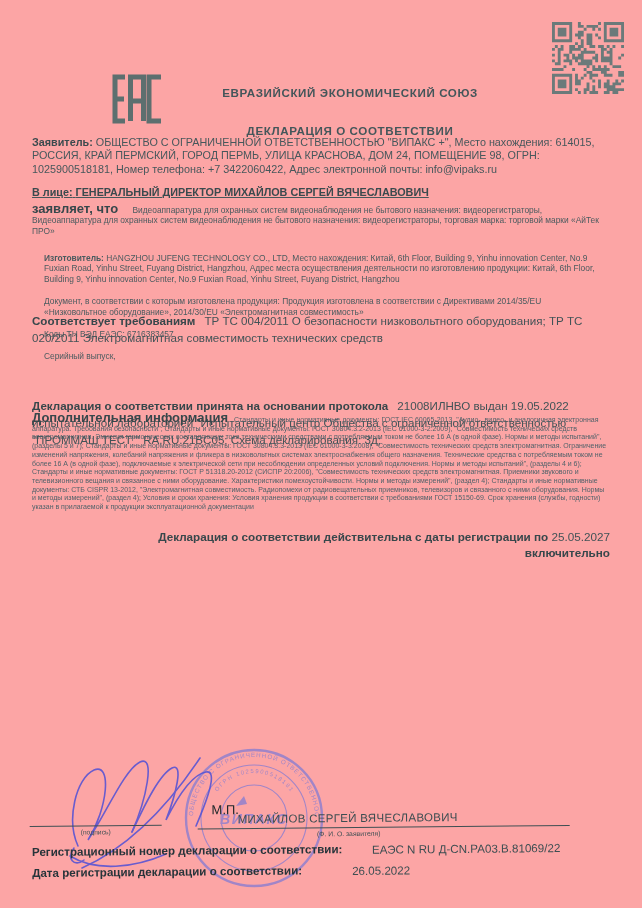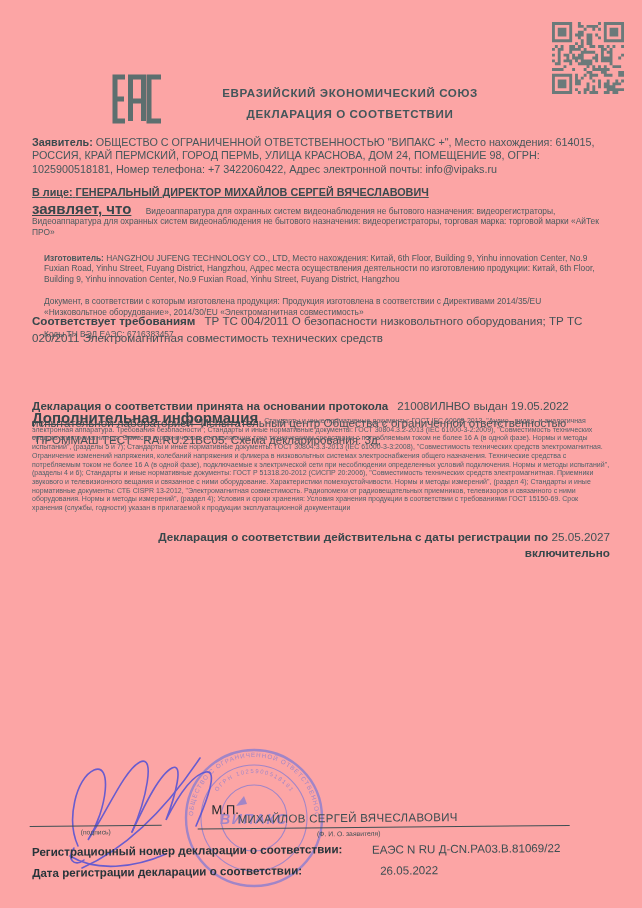--- a/index.html
+++ b/index.html
@@ -14,21 +14,21 @@
   .sec{position:absolute;left:32px;width:578px;}
   .title{font-size:11.6px;font-weight:bold;letter-spacing:.6px;color:#44565a;}
   .body-text{font-size:10.8px;line-height:13.4px;color:#46575b;}
   .body-text .lbl{font-weight:bold;color:#3a4a4e;}
   .small{font-size:8.4px;line-height:10.4px;color:#4a5b5f;}
   .small p{margin:12px;}
   .small .lbl{font-weight:bold;}
   .tiny{font-size:7px;line-height:8.7px;color:#51626a;}
   .mid{font-size:11.6px;line-height:17px;color:#425357;}
   .mid .lbl{font-weight:bold;color:#37474b;margin-right:9px;}
-  .lbl-lg{font-weight:bold;font-size:15px;color:#37474b;margin-right:12px;text-decoration:underline;}
+  .lbl-lg{font-weight:bold;font-size:13px;color:#37474b;margin-right:12px;}
   .validity{font-size:11.7px;line-height:15.5px;font-weight:bold;color:#37474b;text-align:right;}
   .validity .val{font-weight:normal;color:#425357;}
   .validity .suffix{display:block;}
   .sig-line{border-top:1.5px solid #3f4f53;height:0;}
   .caption{font-size:6.8px;color:#3f4f53;}
   .mp{font-size:13px;font-weight:normal;color:#20282b;}
   .name{font-size:11.5px;color:#3d4e52;letter-spacing:.3px;}
   .reg-label{font-size:11.6px;font-weight:bold;color:#27343a;}
   .reg-value{font-size:11.6px;color:#3d4e52;}
   .footer-tilt{position:absolute;left:0;top:0;width:642px;height:908px;
@@ -43,21 +43,21 @@
   <svg class="abs" style="left:110px;top:73px;" width="54" height="52" viewBox="0 0 54 52">
     <g stroke="#5d6f6f" stroke-width="5" fill="none">
       <path d="M15 4 H5 V48 H15 M5 26 H14"></path>
       <path d="M20.5 48 V4 H33.5 V48 M20.5 28 H33.5"></path>
       <path d="M51 4 H39 V48 H51"></path>
     </g>
   </svg>
 
   <div class="abs center" style="left:120px;top:86px;width:460px;">
     <div class="title">ЕВРАЗИЙСКИЙ ЭКОНОМИЧЕСКИЙ СОЮЗ</div>
-    <div class="title" style="margin-top:8px;">ДЕКЛАРАЦИЯ О СООТВЕТСТВИИ</div>
+    <div class="title" style="margin-top:25px;">ДЕКЛАРАЦИЯ О СООТВЕТСТВИИ</div>
   </div>
 
   <svg class="abs" style="left:552px;top:22px;" width="72" height="72" viewBox="0 0 72 72">
     <path id="qr-path" fill="#6b7a7a" d="M25.92 0.00h2.88v2.88h-2.88zM46.08 0.00h2.88v2.88h-2.88zM25.92 2.88h2.88v2.88h-2.88zM28.80 2.88h2.88v2.88h-2.88zM34.56 2.88h2.88v2.88h-2.88zM37.44 2.88h2.88v2.88h-2.88zM40.32 2.88h2.88v2.88h-2.88zM43.20 2.88h2.88v2.88h-2.88zM31.68 5.76h2.88v2.88h-2.88zM40.32 5.76h2.88v2.88h-2.88zM46.08 5.76h2.88v2.88h-2.88zM25.92 8.64h2.88v2.88h-2.88zM28.80 8.64h2.88v2.88h-2.88zM23.04 11.52h2.88v2.88h-2.88zM25.92 11.52h2.88v2.88h-2.88zM28.80 11.52h2.88v2.88h-2.88zM34.56 11.52h2.88v2.88h-2.88zM37.44 11.52h2.88v2.88h-2.88zM43.20 11.52h2.88v2.88h-2.88zM25.92 14.40h2.88v2.88h-2.88zM34.56 14.40h2.88v2.88h-2.88zM37.44 14.40h2.88v2.88h-2.88zM46.08 14.40h2.88v2.88h-2.88zM28.80 17.28h2.88v2.88h-2.88zM34.56 17.28h2.88v2.88h-2.88zM37.44 17.28h2.88v2.88h-2.88zM23.04 20.16h2.88v2.88h-2.88zM28.80 20.16h2.88v2.88h-2.88zM34.56 20.16h2.88v2.88h-2.88zM37.44 20.16h2.88v2.88h-2.88zM2.88 23.04h2.88v2.88h-2.88zM8.64 23.04h2.88v2.88h-2.88zM17.28 23.04h2.88v2.88h-2.88zM20.16 23.04h2.88v2.88h-2.88zM25.92 23.04h2.88v2.88h-2.88zM28.80 23.04h2.88v2.88h-2.88zM37.44 23.04h2.88v2.88h-2.88zM40.32 23.04h2.88v2.88h-2.88zM46.08 23.04h2.88v2.88h-2.88zM48.96 23.04h2.88v2.88h-2.88zM54.72 23.04h2.88v2.88h-2.88zM60.48 23.04h2.88v2.88h-2.88zM69.12 23.04h2.88v2.88h-2.88zM0.00 25.92h2.88v2.88h-2.88zM5.76 25.92h2.88v2.88h-2.88zM8.64 25.92h2.88v2.88h-2.88zM17.28 25.92h2.88v2.88h-2.88zM20.16 25.92h2.88v2.88h-2.88zM23.04 25.92h2.88v2.88h-2.88zM25.92 25.92h2.88v2.88h-2.88zM31.68 25.92h2.88v2.88h-2.88zM48.96 25.92h2.88v2.88h-2.88zM51.84 25.92h2.88v2.88h-2.88zM57.60 25.92h2.88v2.88h-2.88zM5.76 28.80h2.88v2.88h-2.88zM17.28 28.80h2.88v2.88h-2.88zM28.80 28.80h2.88v2.88h-2.88zM31.68 28.80h2.88v2.88h-2.88zM34.56 28.80h2.88v2.88h-2.88zM37.44 28.80h2.88v2.88h-2.88zM40.32 28.80h2.88v2.88h-2.88zM48.96 28.80h2.88v2.88h-2.88zM54.72 28.80h2.88v2.88h-2.88zM57.60 28.80h2.88v2.88h-2.88zM0.00 31.68h2.88v2.88h-2.88zM5.76 31.68h2.88v2.88h-2.88zM11.52 31.68h2.88v2.88h-2.88zM14.40 31.68h2.88v2.88h-2.88zM20.16 31.68h2.88v2.88h-2.88zM25.92 31.68h2.88v2.88h-2.88zM28.80 31.68h2.88v2.88h-2.88zM43.20 31.68h2.88v2.88h-2.88zM48.96 31.68h2.88v2.88h-2.88zM57.60 31.68h2.88v2.88h-2.88zM69.12 31.68h2.88v2.88h-2.88zM5.76 34.56h2.88v2.88h-2.88zM14.40 34.56h2.88v2.88h-2.88zM20.16 34.56h2.88v2.88h-2.88zM23.04 34.56h2.88v2.88h-2.88zM25.92 34.56h2.88v2.88h-2.88zM28.80 34.56h2.88v2.88h-2.88zM40.32 34.56h2.88v2.88h-2.88zM43.20 34.56h2.88v2.88h-2.88zM48.96 34.56h2.88v2.88h-2.88zM51.84 34.56h2.88v2.88h-2.88zM54.72 34.56h2.88v2.88h-2.88zM57.60 34.56h2.88v2.88h-2.88zM66.24 34.56h2.88v2.88h-2.88zM0.00 37.44h2.88v2.88h-2.88zM5.76 37.44h2.88v2.88h-2.88zM11.52 37.44h2.88v2.88h-2.88zM14.40 37.44h2.88v2.88h-2.88zM17.28 37.44h2.88v2.88h-2.88zM23.04 37.44h2.88v2.88h-2.88zM28.80 37.44h2.88v2.88h-2.88zM31.68 37.44h2.88v2.88h-2.88zM34.56 37.44h2.88v2.88h-2.88zM37.44 37.44h2.88v2.88h-2.88zM43.20 37.44h2.88v2.88h-2.88zM48.96 37.44h2.88v2.88h-2.88zM51.84 37.44h2.88v2.88h-2.88zM54.72 37.44h2.88v2.88h-2.88zM57.60 37.44h2.88v2.88h-2.88zM2.88 40.32h2.88v2.88h-2.88zM5.76 40.32h2.88v2.88h-2.88zM17.28 40.32h2.88v2.88h-2.88zM25.92 40.32h2.88v2.88h-2.88zM28.80 40.32h2.88v2.88h-2.88zM31.68 40.32h2.88v2.88h-2.88zM34.56 40.32h2.88v2.88h-2.88zM37.44 40.32h2.88v2.88h-2.88zM57.60 40.32h2.88v2.88h-2.88zM11.52 43.20h2.88v2.88h-2.88zM34.56 43.20h2.88v2.88h-2.88zM40.32 43.20h2.88v2.88h-2.88zM46.08 43.20h2.88v2.88h-2.88zM51.84 43.20h2.88v2.88h-2.88zM60.48 43.20h2.88v2.88h-2.88zM63.36 43.20h2.88v2.88h-2.88zM66.24 43.20h2.88v2.88h-2.88zM0.00 46.08h2.88v2.88h-2.88zM2.88 46.08h2.88v2.88h-2.88zM5.76 46.08h2.88v2.88h-2.88zM8.64 46.08h2.88v2.88h-2.88zM20.16 46.08h2.88v2.88h-2.88zM31.68 46.08h2.88v2.88h-2.88zM40.32 46.08h2.88v2.88h-2.88zM43.20 46.08h2.88v2.88h-2.88zM46.08 46.08h2.88v2.88h-2.88zM48.96 46.08h2.88v2.88h-2.88zM51.84 46.08h2.88v2.88h-2.88zM54.72 46.08h2.88v2.88h-2.88zM34.56 48.96h2.88v2.88h-2.88zM37.44 48.96h2.88v2.88h-2.88zM48.96 48.96h2.88v2.88h-2.88zM51.84 48.96h2.88v2.88h-2.88zM66.24 48.96h2.88v2.88h-2.88zM69.12 48.96h2.88v2.88h-2.88zM23.04 51.84h2.88v2.88h-2.88zM31.68 51.84h2.88v2.88h-2.88zM37.44 51.84h2.88v2.88h-2.88zM40.32 51.84h2.88v2.88h-2.88zM43.20 51.84h2.88v2.88h-2.88zM51.84 51.84h2.88v2.88h-2.88zM54.72 51.84h2.88v2.88h-2.88zM57.60 51.84h2.88v2.88h-2.88zM66.24 51.84h2.88v2.88h-2.88zM69.12 51.84h2.88v2.88h-2.88zM23.04 54.72h2.88v2.88h-2.88zM28.80 54.72h2.88v2.88h-2.88zM37.44 54.72h2.88v2.88h-2.88zM23.04 57.60h2.88v2.88h-2.88zM25.92 57.60h2.88v2.88h-2.88zM40.32 57.60h2.88v2.88h-2.88zM46.08 57.60h2.88v2.88h-2.88zM54.72 57.60h2.88v2.88h-2.88zM63.36 57.60h2.88v2.88h-2.88zM69.12 57.60h2.88v2.88h-2.88zM23.04 60.48h2.88v2.88h-2.88zM25.92 60.48h2.88v2.88h-2.88zM34.56 60.48h2.88v2.88h-2.88zM46.08 60.48h2.88v2.88h-2.88zM51.84 60.48h2.88v2.88h-2.88zM54.72 60.48h2.88v2.88h-2.88zM60.48 60.48h2.88v2.88h-2.88zM63.36 60.48h2.88v2.88h-2.88zM66.24 60.48h2.88v2.88h-2.88zM34.56 63.36h2.88v2.88h-2.88zM40.32 63.36h2.88v2.88h-2.88zM46.08 63.36h2.88v2.88h-2.88zM51.84 63.36h2.88v2.88h-2.88zM54.72 63.36h2.88v2.88h-2.88zM57.60 63.36h2.88v2.88h-2.88zM60.48 63.36h2.88v2.88h-2.88zM23.04 66.24h2.88v2.88h-2.88zM31.68 66.24h2.88v2.88h-2.88zM34.56 66.24h2.88v2.88h-2.88zM40.32 66.24h2.88v2.88h-2.88zM54.72 66.24h2.88v2.88h-2.88zM57.60 66.24h2.88v2.88h-2.88zM60.48 66.24h2.88v2.88h-2.88zM63.36 66.24h2.88v2.88h-2.88zM66.24 66.24h2.88v2.88h-2.88zM69.12 66.24h2.88v2.88h-2.88zM25.92 69.12h2.88v2.88h-2.88zM31.68 69.12h2.88v2.88h-2.88zM37.44 69.12h2.88v2.88h-2.88zM40.32 69.12h2.88v2.88h-2.88zM43.20 69.12h2.88v2.88h-2.88zM51.84 69.12h2.88v2.88h-2.88zM54.72 69.12h2.88v2.88h-2.88zM60.48 69.12h2.88v2.88h-2.88zM63.36 69.12h2.88v2.88h-2.88zM0 0h20.16v20.16h-20.16z M2.88 2.88v14.399999999999999h14.399999999999999v-14.399999999999999z M5.76 5.76h8.64v8.64h-8.64zM51.839999999999996 0h20.16v20.16h-20.16z M54.72 2.88v14.399999999999999h14.399999999999999v-14.399999999999999z M57.599999999999994 5.76h8.64v8.64h-8.64zM0 51.839999999999996h20.16v20.16h-20.16z M2.88 54.72v14.399999999999999h14.399999999999999v-14.399999999999999z M5.76 57.599999999999994h8.64v8.64h-8.64z" fill-rule="evenodd"></path>
   </svg>
 
   <div class="sec body-text" style="top:136px;">
     <span class="lbl">Заявитель:</span>
     <span>ОБЩЕСТВО С ОГРАНИЧЕННОЙ ОТВЕТСТВЕННОСТЬЮ "ВИПАКС +", Место нахождения: 614015, РОССИЯ, КРАЙ ПЕРМСКИЙ, ГОРОД ПЕРМЬ, УЛИЦА КРАСНОВА, ДОМ 24, ПОМЕЩЕНИЕ 98, ОГРН: 1025900518181, Номер телефона: +7 3422060422, Адрес электронной почты: info@vipaks.ru</span>
   </div>
@@ -72,20 +72,21 @@
     <span>Видеоаппаратура для охранных систем видеонаблюдения не бытового назначения: видеорегистраторы, Видеоаппаратура для охранных систем видеонаблюдения не бытового назначения: видеорегистраторы, торговая марка: торговой марки «АйТек ПРО»</span>
   </div>
 
   <div class="sec small" style="top:241px;">
     <p>
       <span class="lbl">Изготовитель:</span>
       <span>HANGZHOU JUFENG TECHNOLOGY CO., LTD, Место нахождения: Китай, 6th Floor, Building 9, Yinhu innovation Center, No.9 Fuxian Road, Yinhu Street, Fuyang District, Hangzhou, Адрес места осуществления деятельности по изготовлению продукции: Китай, 6th Floor, Building 9, Yinhu innovation Center, No.9 Fuxian Road, Yinhu Street, Fuyang District, Hangzhou</span>
     </p>
     <p>Документ, в соответствии с которым изготовлена продукция: Продукция изготовлена в соответствии с Директивами 2014/35/EU «Низковольтное оборудование», 2014/30/EU «Электромагнитная совместимость»</p>
     <p>Коды ТН ВЭД ЕАЭС: 6716383457</p>
+    <p>Серийный выпуск,</p>
   </div>
 
   <div class="sec mid" style="top:312px;">
     <span class="lbl">Соответствует требованиям</span><span>ТР ТС 004/2011 О безопасности низковольтного оборудования; ТР ТС 020/2011 Электромагнитная совместимость технических средств</span>
   </div>
 
   <div class="sec mid" style="top:361px;margin-top:36px;">
     <span class="lbl">Декларация о соответствии принята на основании протокола</span><span>21008ИЛНВО выдан 19.05.2022 испытательной лабораторией "Испытательный центр Общества с ограниченной ответственностью "ПРОММАШ ТЕСТ"" RA.RU.21BC05; Схема декларирования: 3д;</span>
   </div>
 
@@ -137,16 +138,16 @@
     <div class="abs caption center" style="left:34px;top:829px;width:124px;">(подпись)</div>
 
     <div class="abs name" style="left:238px;top:815px;">МИХАЙЛОВ СЕРГЕЙ ВЯЧЕСЛАВОВИЧ</div>
     <div class="abs sig-line" style="left:198px;top:830px;width:372px;"></div>
     <div class="abs caption center" style="left:224px;top:833px;width:250px;">(Ф. И. О. заявителя)</div>
 
     <div class="abs reg-label" style="left:32px;top:845px;">Регистрационный номер декларации о соответствии:</div>
     <div class="abs reg-value" style="left:372px;top:846px;">ЕАЭС N RU Д-CN.PA03.B.81069/22</div>
 
     <div class="abs reg-label" style="left:32px;top:866px;">Дата регистрации декларации о соответствии:</div>
-    <div class="abs reg-value" style="left:380px;top:867px;">26.05.2022</div>
+    <div class="abs reg-value" style="left:352px;top:867px;">26.05.2022</div>
   </div>
 
 </div>
 
 </body></html>

